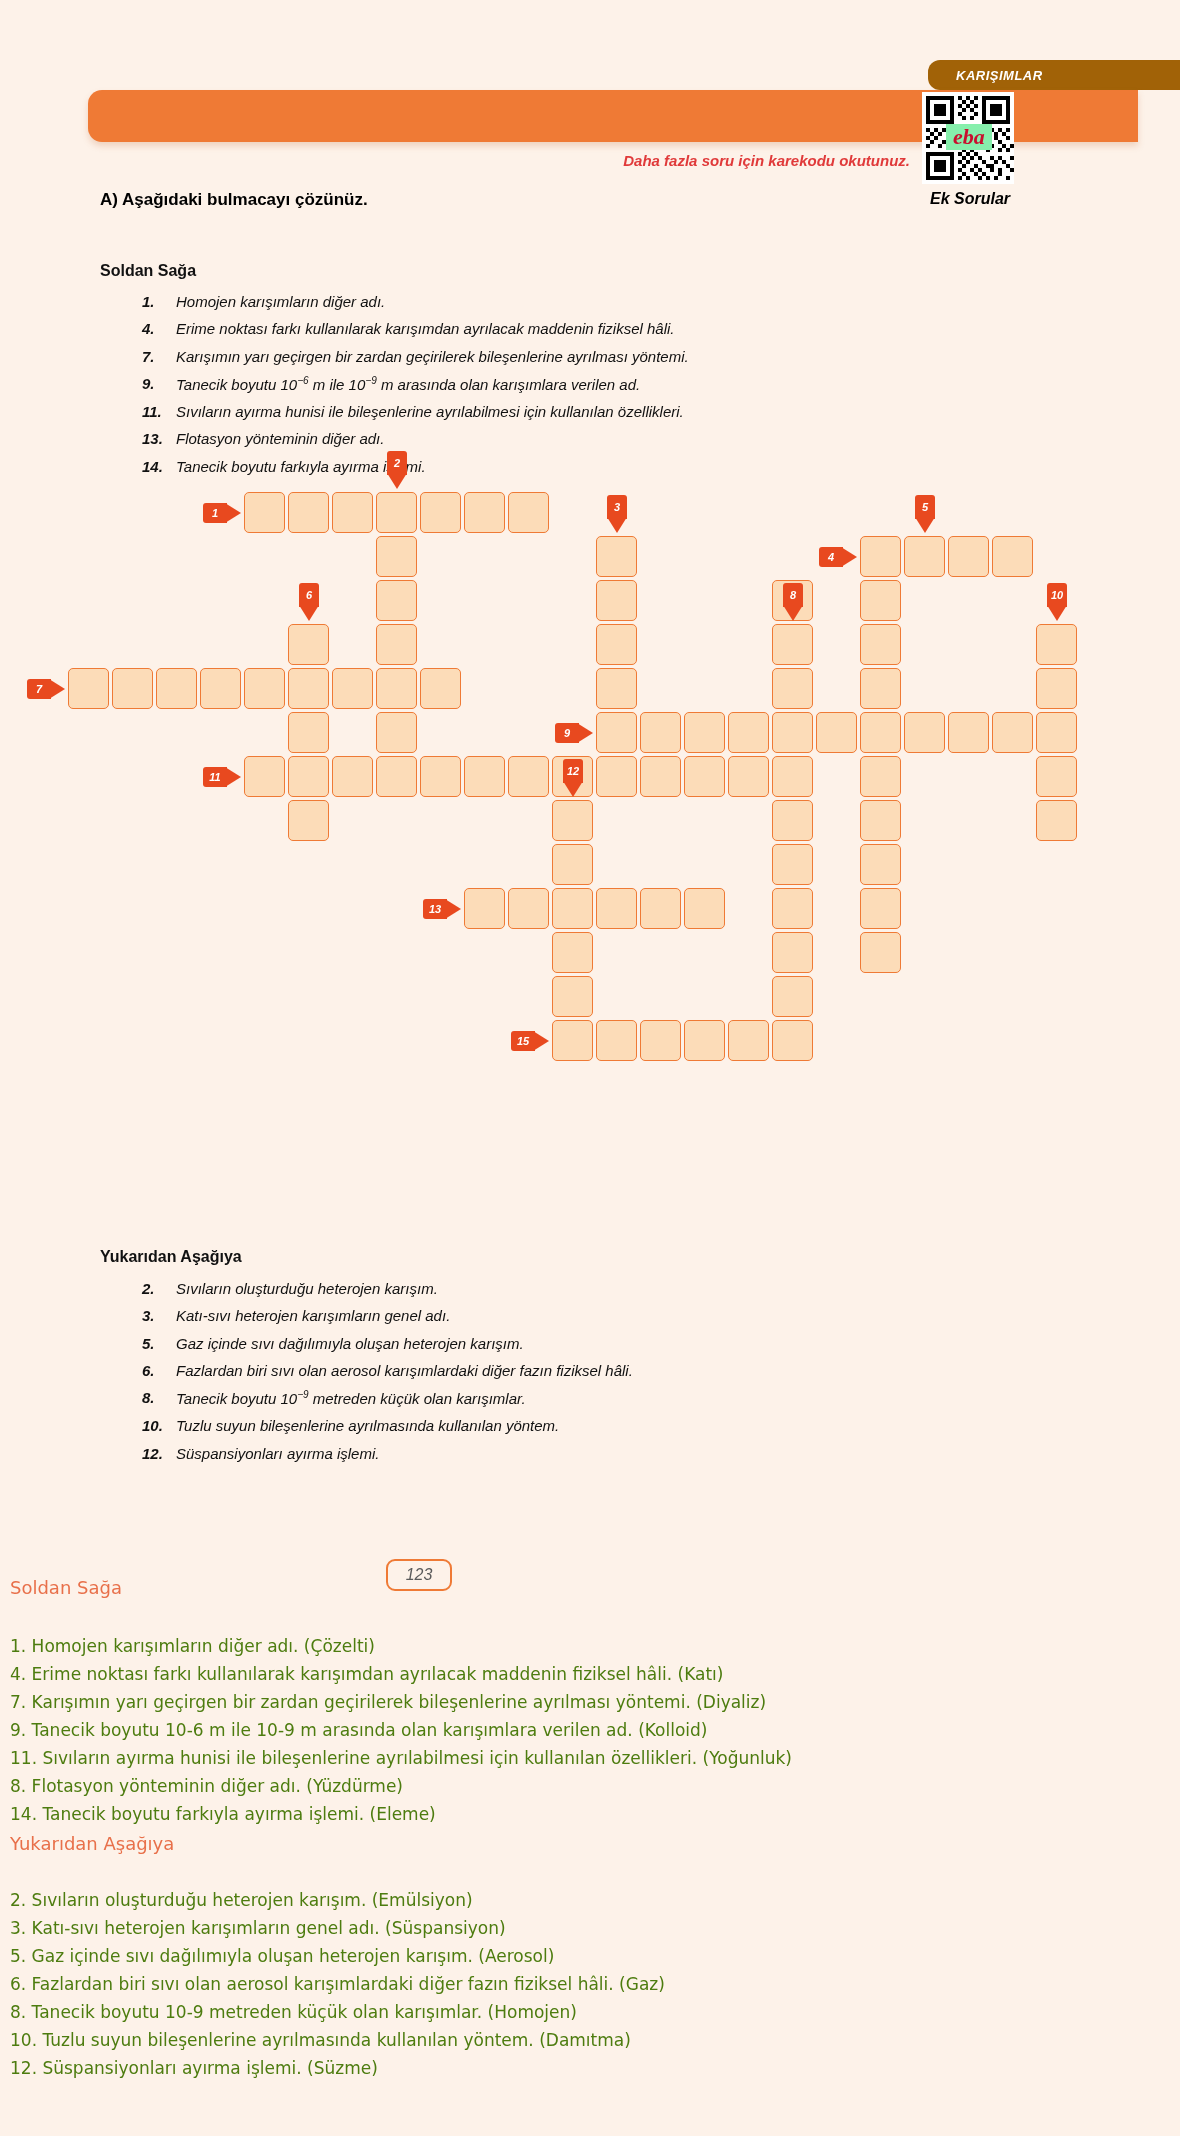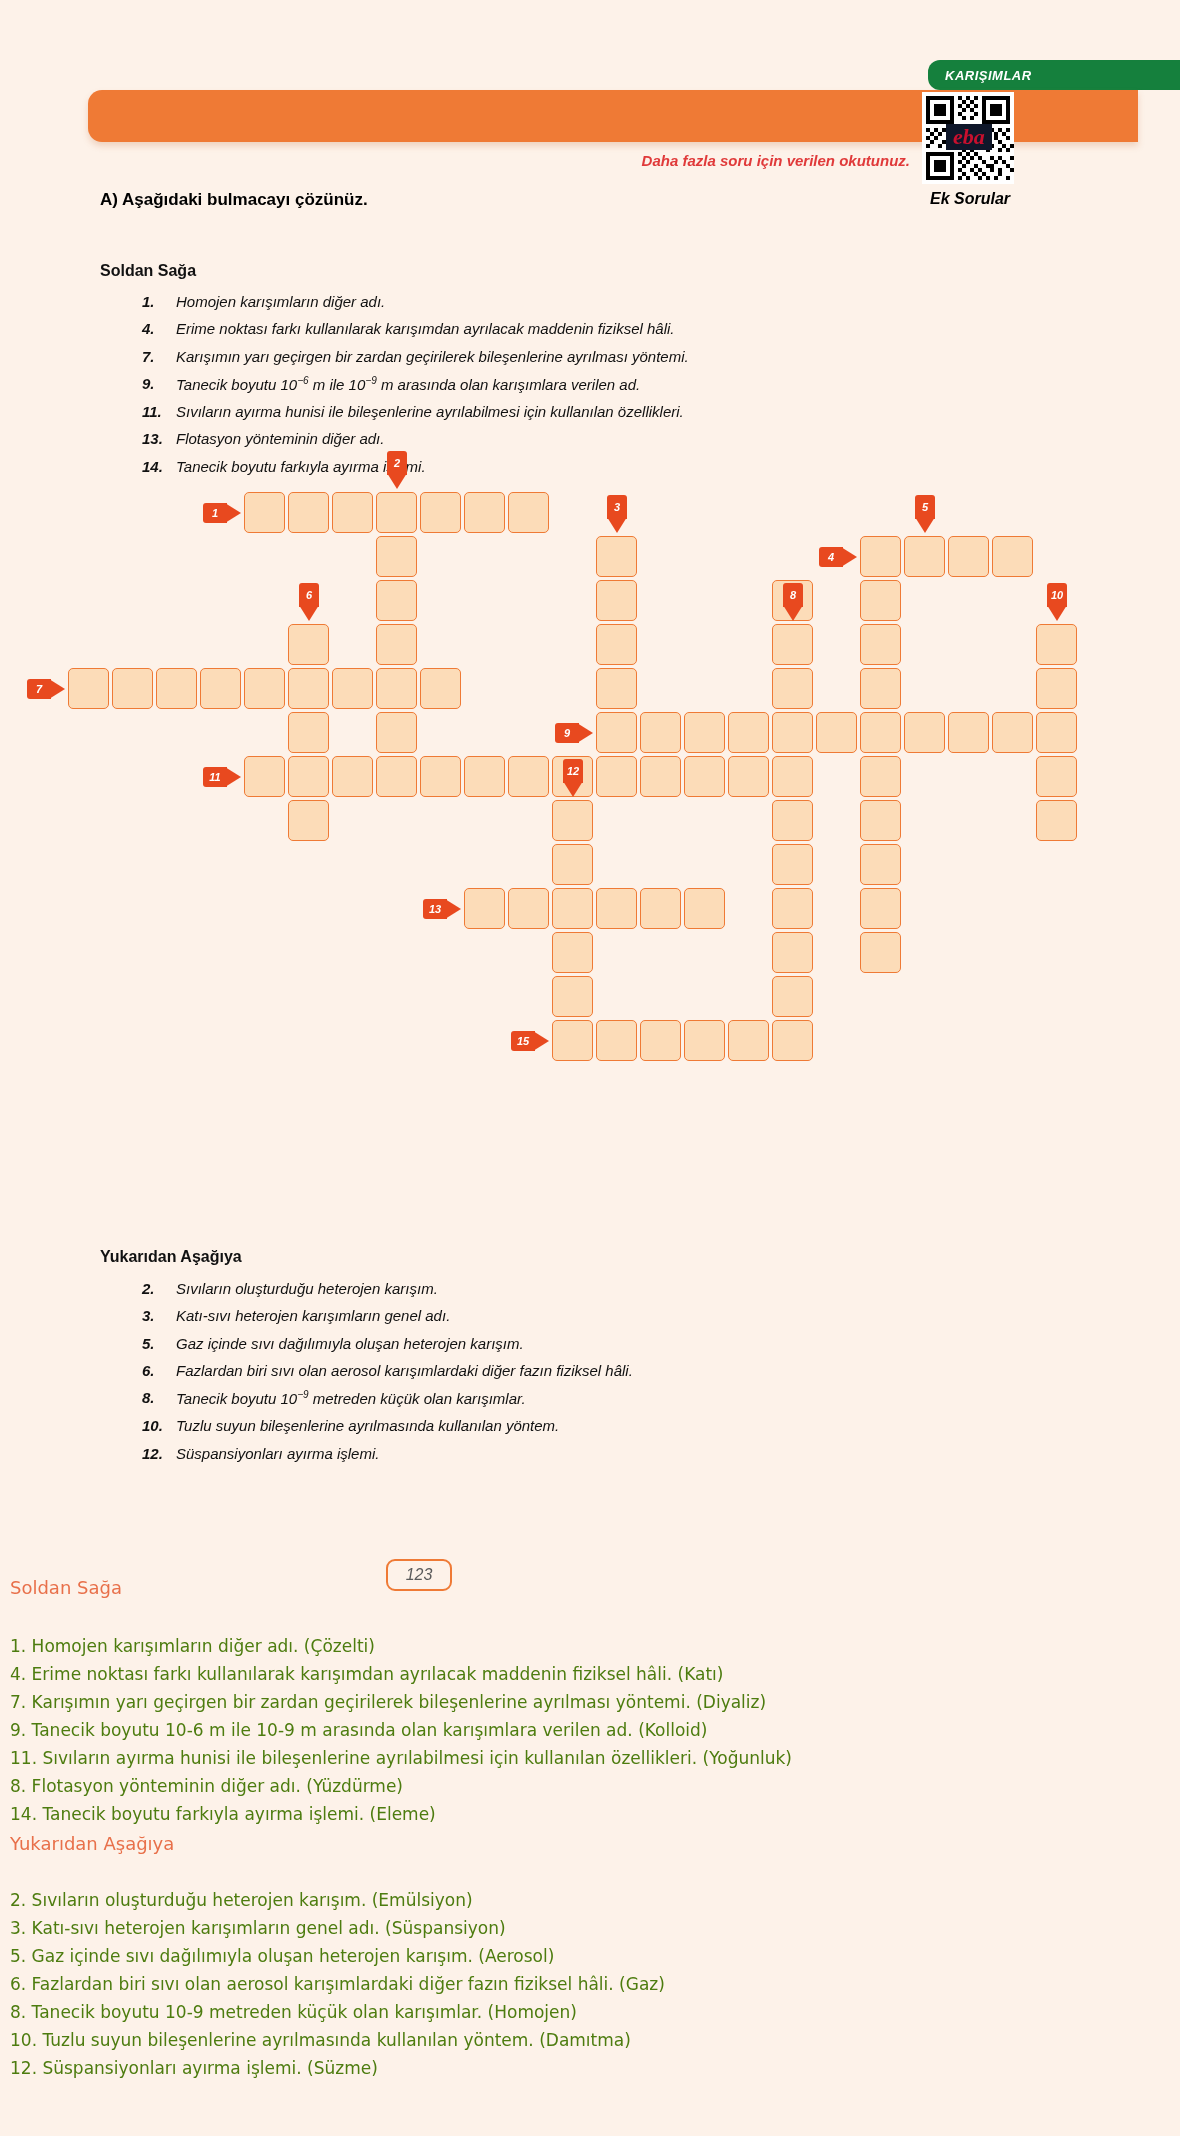--- a/index.html
+++ b/index.html
@@ -12,27 +12,27 @@
     overflow:hidden;
   }
   .page {
     position:absolute; left:0; top:0; width:1180px; height:2136px;
     background:#fdf2e9;
   }
   
   .unit-tag {
     position:absolute; left:928px; top:60px;
     width:252px; height:30px;
-    background:#15803d;
+    background:#a16207;
     border-radius:12px 0 0 12px;
     color:#ffffff;
     font-size:13px; font-style:italic; font-weight:bold;
     letter-spacing:.5px;
     display:flex; align-items:center;
-    padding-left:17px;
+    padding-left:28px;
   }
   .title-bar {
     position:absolute; left:88px; top:90px;
     width:1050px; height:52px;
     background:#ef7a35;
     border-radius:14px 0 0 14px;
     box-shadow:0 4px 6px rgba(200,120,70,.25);
   }
   .title-text {
     position:absolute; left:88px; top:90px;
@@ -52,21 +52,21 @@
     width:92px; height:92px;
     background:#ffffff;
   }
   .qr-wrap svg { display:block; }
   .eba-logo {
     position:absolute; left:946px; top:124px;
     width:46px; height:26px;
     display:flex; align-items:center; justify-content:center;
     color:#c8102e; font-size:22px; font-weight:bold; font-style:italic;
     font-family:"Liberation Serif", serif;
-    background:#0f172a;
+    background:#86efac;
   }
   .ek-sorular {
     position:absolute; left:900px; top:190px;
     width:140px; text-align:center;
     font-size:16px; font-weight:bold; font-style:italic; color:#000000;
   }
   .section-a {
     position:absolute; left:100px; top:190px;
     font-size:17px; font-weight:bold; color:#000000;
   }
@@ -156,21 +156,21 @@
 </style>
 </head>
 <body>
 
 <div class="page">
 
   <div class="unit-tag">KARIŞIMLAR</div>
 
   <div class="title-bar"></div>
 
-  <div class="qr-note">Daha fazla soru için verilen okutunuz.</div>
+  <div class="qr-note">Daha fazla soru için karekodu okutunuz.</div>
 
   <div class="qr-wrap">
     <svg width="92" height="92" viewBox="0 0 23 23" shape-rendering="crispEdges" aria-hidden="true">
       <rect width="23" height="23" fill="#ffffff"></rect>
       <g fill="#000000">
         <rect x="1" y="1" width="7" height="1"></rect>
           <rect x="1" y="7" width="7" height="1"></rect>
         <rect x="1" y="1" width="1" height="7"></rect>
           <rect x="7" y="1" width="1" height="7"></rect>
         <rect x="3" y="3" width="3" height="3"></rect>

